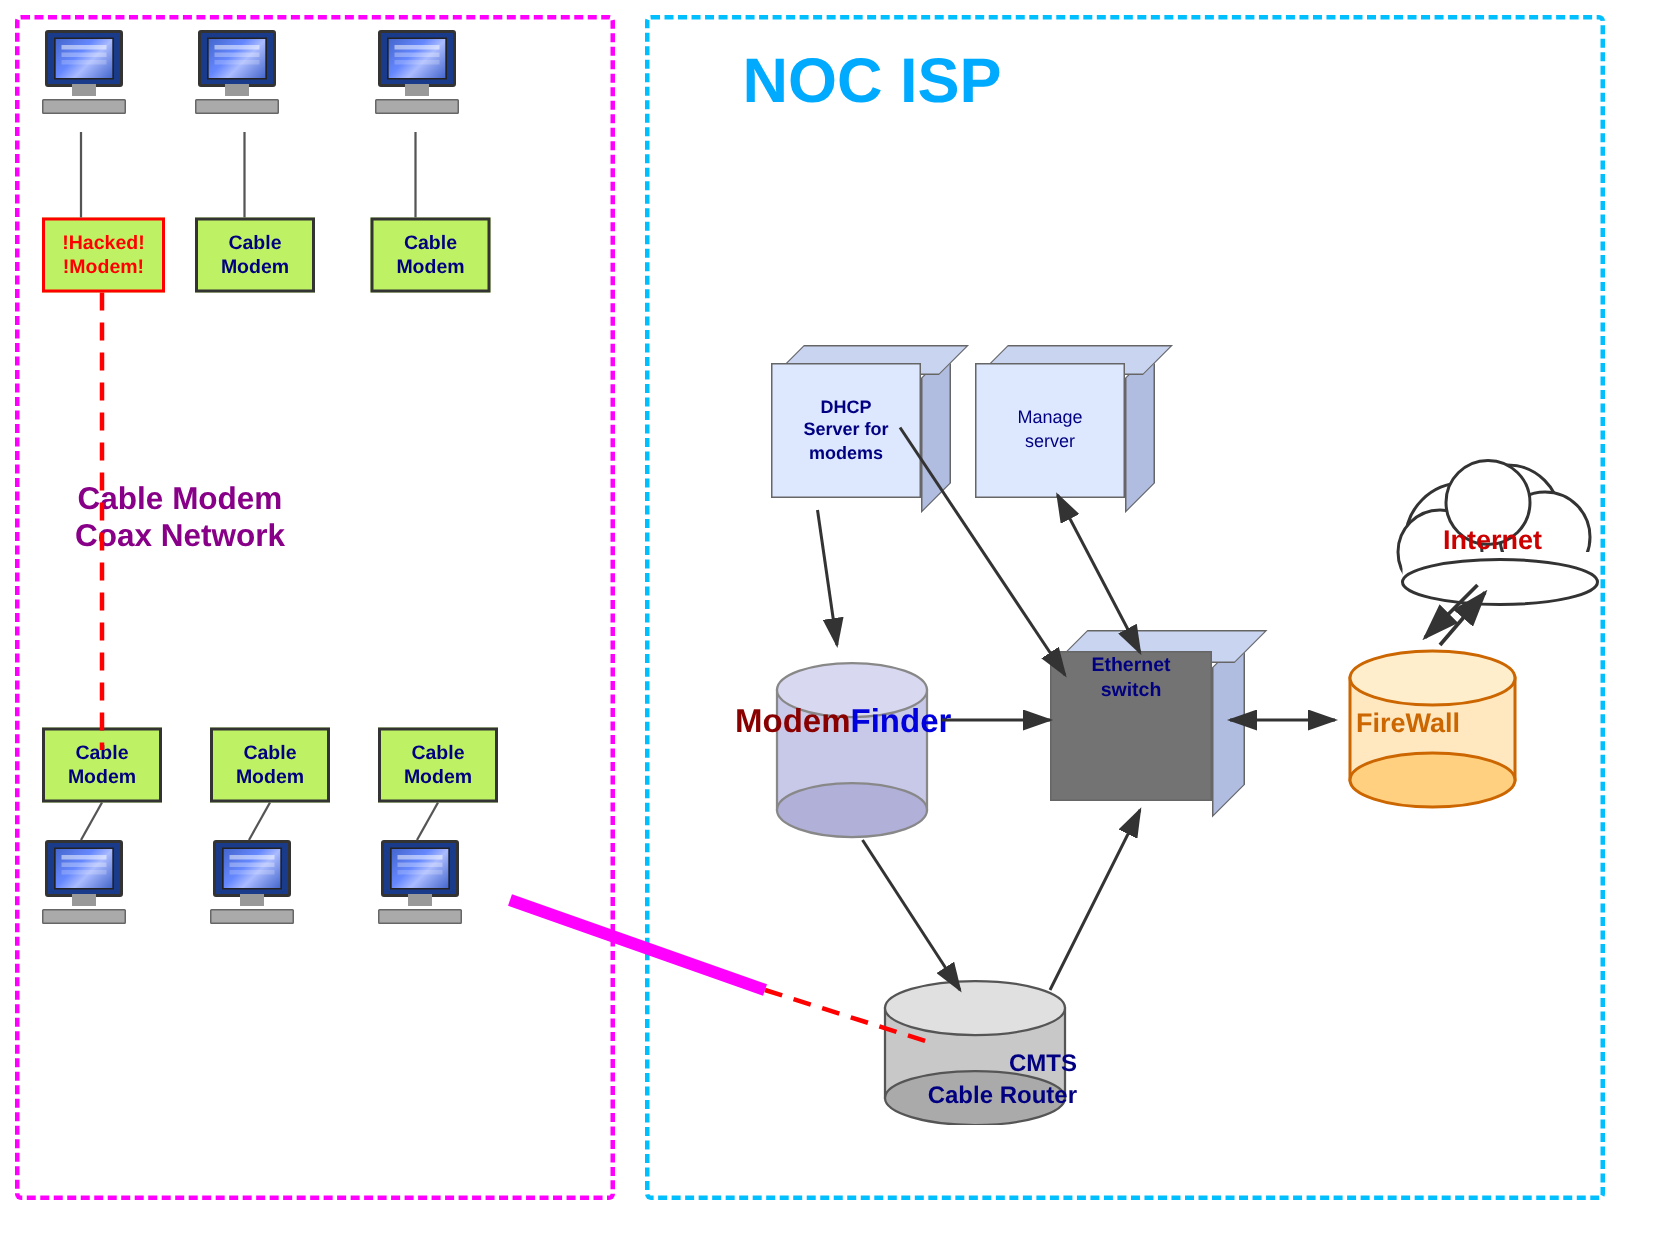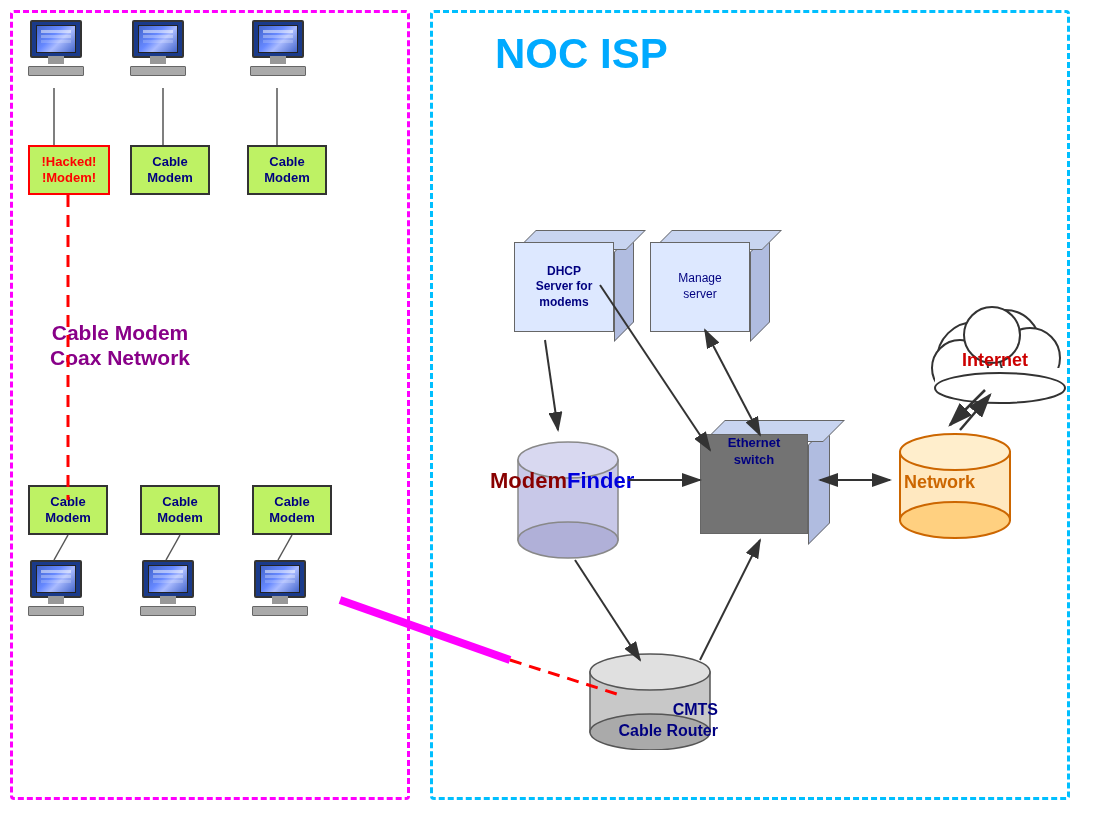--- a/index.html
+++ b/index.html
@@ -309,21 +309,21 @@
 </div>
 <div class="internet-label" style="left:940px; top:350px; width:110px;">Internet</div>
 
 <div style="position:absolute; left:890px; top:430px;">
   <svg width="130" height="110" viewBox="0 0 130 110">
     <rect x="10" y="22" width="110" height="68" fill="#ffe8c0" stroke="#cc6600" stroke-width="2"></rect>
     <ellipse cx="65" cy="90" rx="55" ry="18" fill="#ffd080" stroke="#cc6600" stroke-width="2"></ellipse>
     <ellipse cx="65" cy="22" rx="55" ry="18" fill="#ffeecc" stroke="#cc6600" stroke-width="2"></ellipse>
   </svg>
 </div>
-<div class="firewall-label" style="left:904px; top:472px;">Network</div>
+<div class="firewall-label" style="left:904px; top:472px;">FireWall</div>
 
 <svg class="arrows">
   <defs>
     <marker id="arrowhead" markerWidth="10" markerHeight="7" refX="9" refY="3.5" orient="auto">
       <polygon points="0 0, 10 3.5, 0 7" fill="#333"></polygon>
     </marker>
     <marker id="arrowhead-back" markerWidth="10" markerHeight="7" refX="1" refY="3.5" orient="auto">
       <polygon points="10 0, 0 3.5, 10 7" fill="#333"></polygon>
     </marker>
   </defs>

